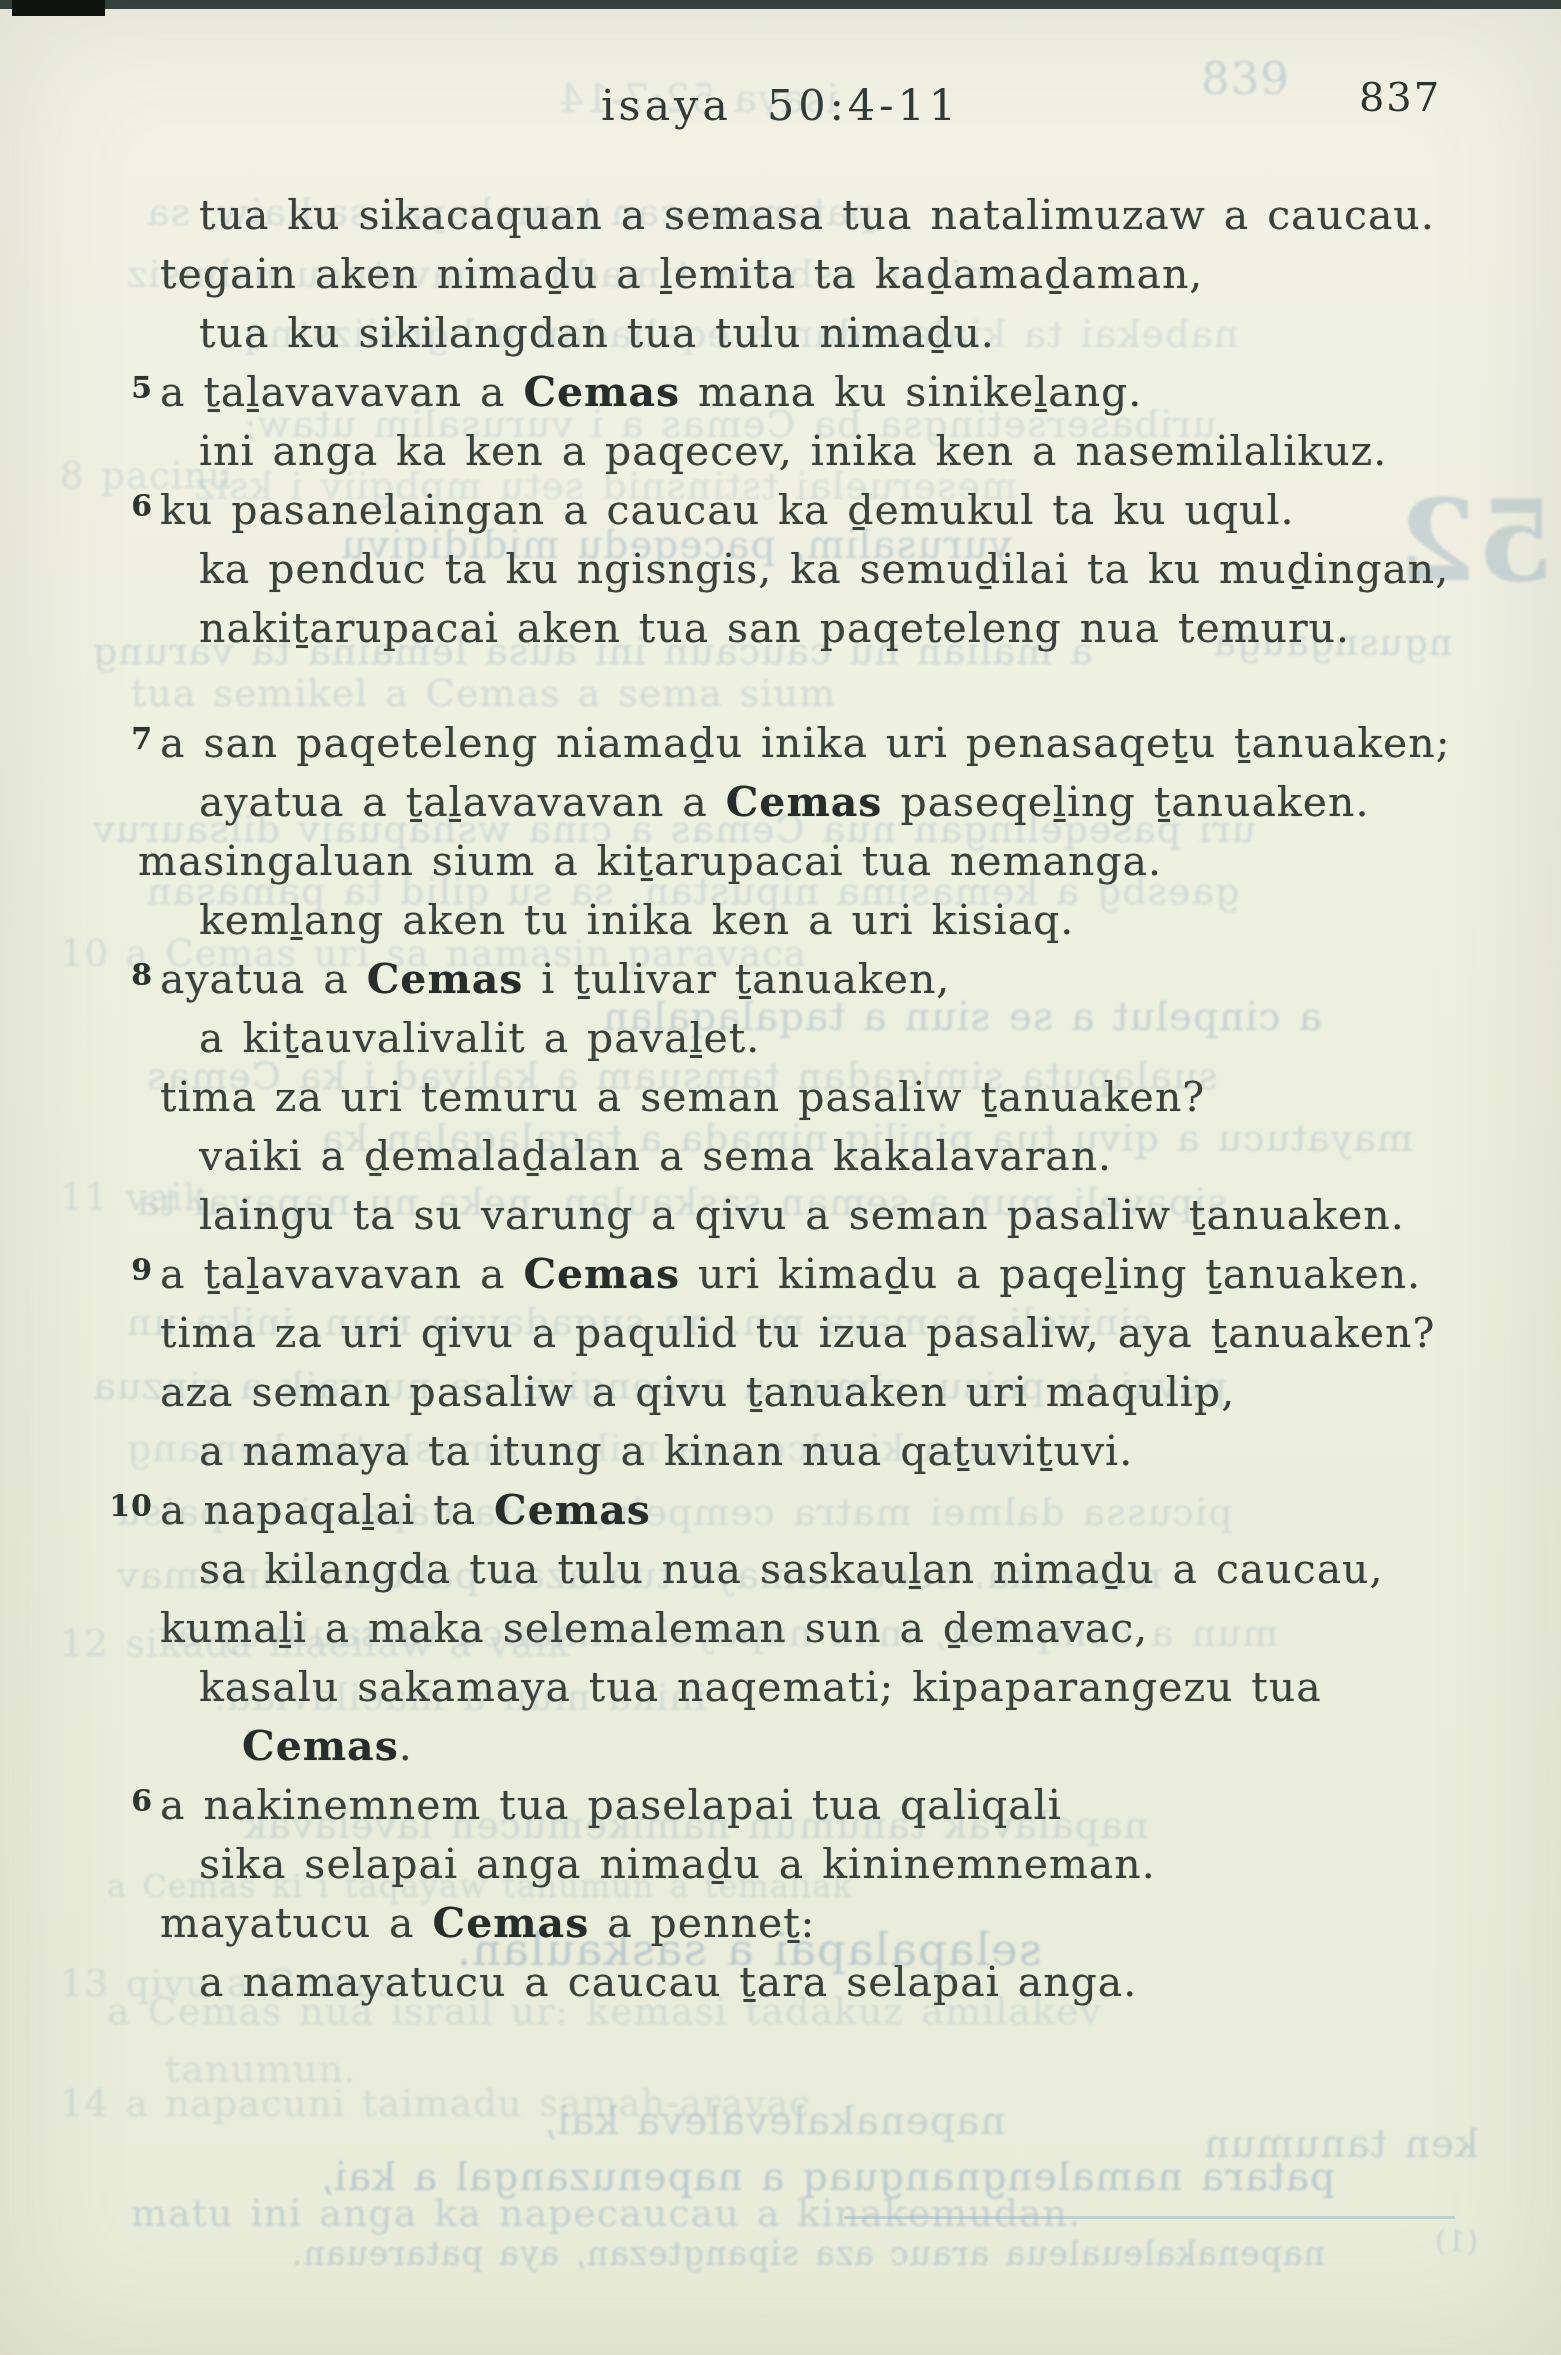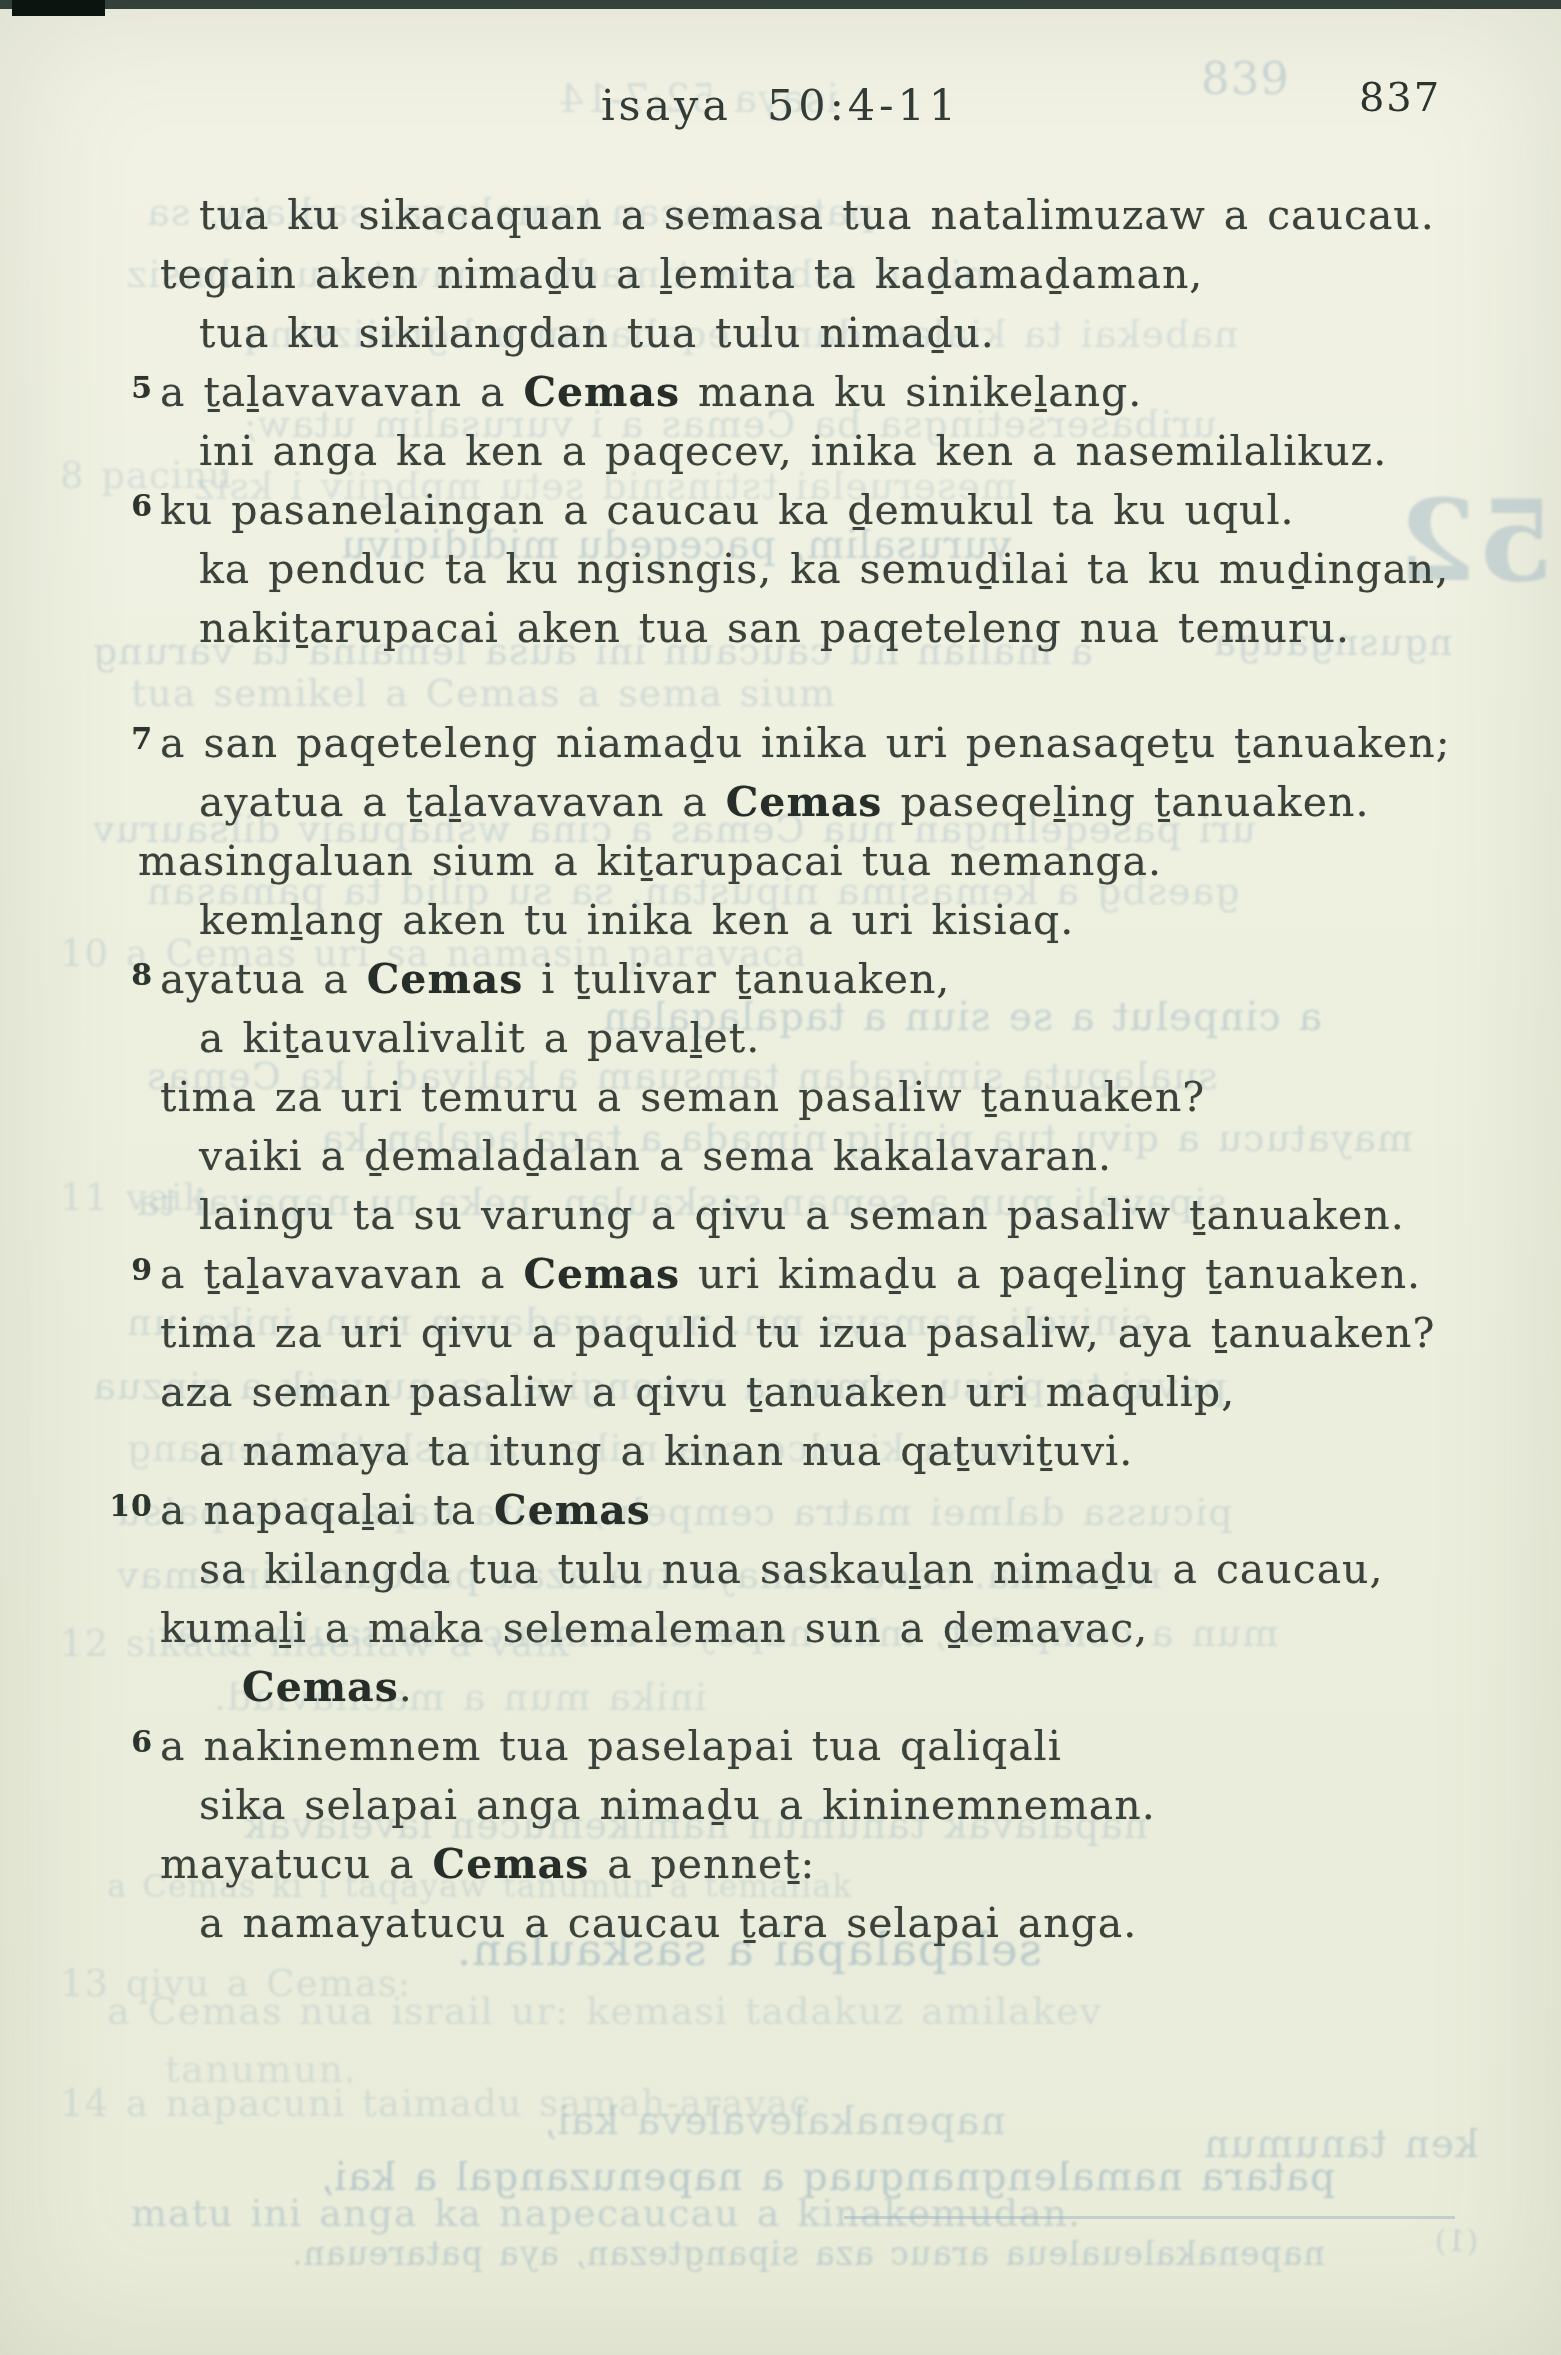--- a/index.html
+++ b/index.html
@@ -135,20 +135,21 @@
       <div class="line ind-c"><span>tima za uri temuru a seman pasaliw ṯanuaken?</span></div>
       <div class="line ind-d"><span>vaiki a ḏemalaḏalan a sema kakalavaran.</span></div>
       <div class="line ind-d"><span>laingu ta su varung a qivu a seman pasaliw ṯanuaken.</span></div>
       <div class="line ind-v"><span class="vnum">9</span><span>a ṯaḻavavavan a </span><span class="b">Cemas</span><span> uri kimaḏu a paqeḻing ṯanuaken.</span></div>
       <div class="line ind-c"><span>tima za uri qivu a paqulid tu izua pasaliw, aya ṯanuaken?</span></div>
       <div class="line ind-c"><span>aza seman pasaliw a qivu ṯanuaken uri maqulip,</span></div>
       <div class="line ind-d"><span>a namaya ta itung a kinan nua qaṯuviṯuvi.</span></div>
       <div class="line ind-v"><span class="vnum">10</span><span>a napaqaḻai ta </span><span class="b">Cemas</span></div>
       <div class="line ind-d"><span>sa kilangda tua tulu nua saskauḻan nimaḏu a caucau,</span></div>
       <div class="line ind-c"><span>kumaḻi a maka selemaleman sun a ḏemavac,</span></div>
+      <div class="line ind-d"><span>kasalu sakamaya tua naqemati; kipaparangezu tua</span></div>
       <div class="line ind-e"><span class="b">Cemas</span><span>.</span></div>
       <div class="line ind-v"><span class="vnum">6</span><span>a nakinemnem tua paselapai tua qaliqali</span></div>
       <div class="line ind-d"><span>sika selapai anga nimaḏu a kininemneman.</span></div>
       <div class="line ind-c"><span>mayatucu a </span><span class="b">Cemas</span><span> a penneṯ:</span></div>
       <div class="line ind-d"><span>a namayatucu a caucau ṯara selapai anga.</span></div>
     </div>
 </div>
 
 
 </body></html>

